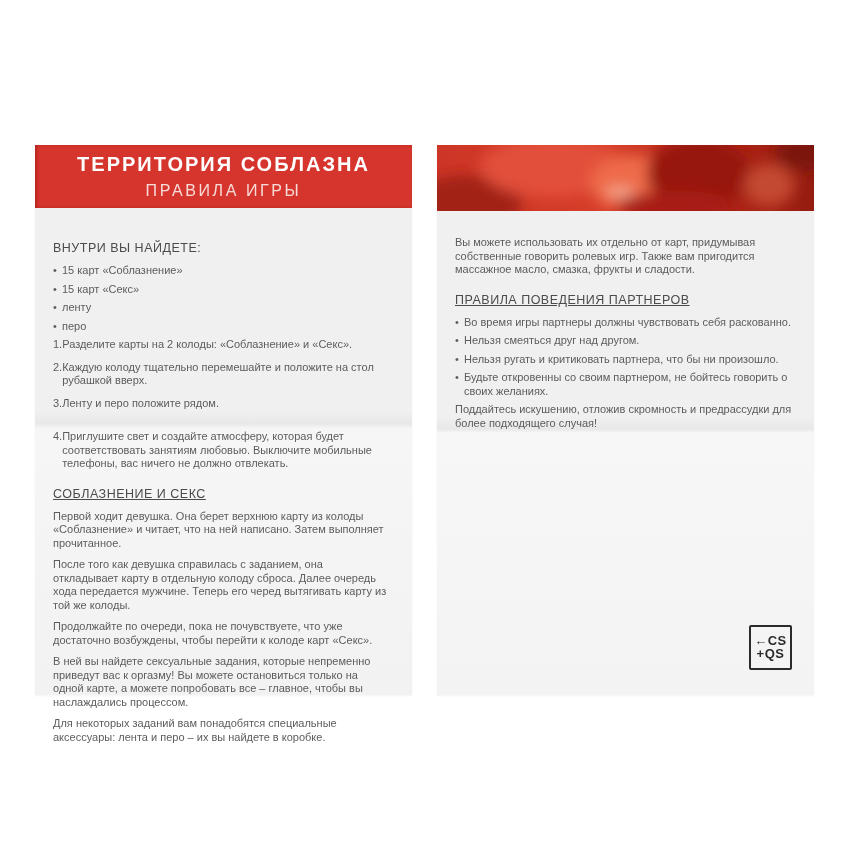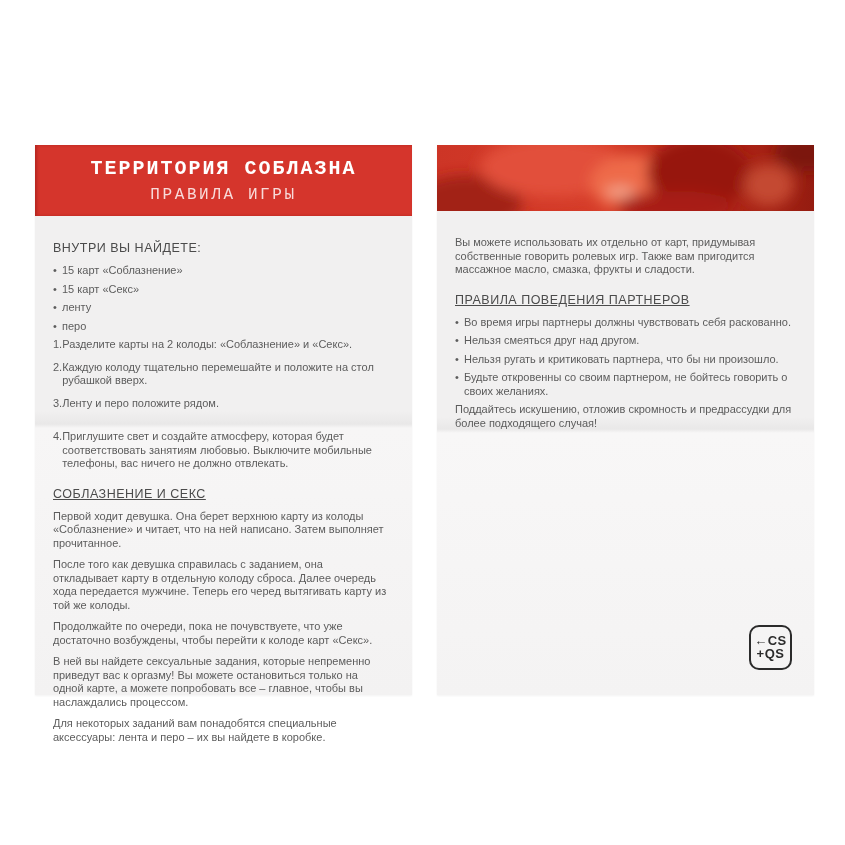--- a/index.html
+++ b/index.html
@@ -17,40 +17,40 @@
   .card.left  {
     left: 35px;
     background: linear-gradient(180deg,#f1f0f0 0px,#f1f0f0 266px,#e9e8e8 279px,#f7f6f6 283px,#f3f2f2 100%);
   }
   .card.right {
     left: 437px;
     background: linear-gradient(180deg,#f1f0f0 0px,#f1f0f0 272px,#e9e8e8 284px,#f8f7f7 288px,#f4f3f3 100%);
   }
 
   .red-header {
-    height: 71px; background: #d5352c;
+    height: 63px; background: #d5352c;
     display: flex; flex-direction: column; align-items: center; justify-content: center;
-    gap: 6px; box-shadow: inset 2px 0 3px rgba(120,10,10,0.35); font-family: Liberation Mono, monospace;
+    gap: 6px; box-shadow: inset 2px 0 3px rgba(120,10,10,0.35);
   }
   .red-title {
     color: #ffffff; font-size: 20px; font-weight: bold;
     letter-spacing: 2px; white-space: nowrap;
   }
   .red-subtitle {
     color: rgba(255,255,255,0.82); font-size: 16px; letter-spacing: 2.6px;
   }
 
   .photo { height: 66px; overflow: hidden; line-height: 0; }
   .photo svg { display: block; }
 
   .content { padding: 25px 18px 0 18px; position: relative; }
 
   .sec-heading {
     font-size: 12.5px; color: #4b4b4b; letter-spacing: 0.5px;
-    margin: 0 0 9px 0; font-weight: normal;
+    margin: 8px 0 9px 0; font-weight: normal;
   }
   .para {
     font-size: 11px; line-height: 13.5px; color: #5c5c5c;
     margin: 0 0 8px 0; max-width: 338px;
   }
   .bullet { display: flex; margin: 0 0 5px 0; max-width: 340px; }
   .bullet .marker {
     flex: 0 0 auto; width: 9px; font-size: 11px; line-height: 13.5px; color: #5c5c5c;
   }
   .bullet .txt { font-size: 11px; line-height: 13.5px; color: #5c5c5c; }
@@ -59,21 +59,21 @@
   .step .num  { flex: 0 0 auto; font-size: 11px; line-height: 13.5px; color: #5c5c5c; }
   .step .txt  { font-size: 11px; line-height: 13.5px; color: #5c5c5c; }
   .step.gap-top { margin-top: 20px; }
 
   .mt-lg { margin-top: 22px; }
   .mt-md { margin-top: 16px; text-decoration: underline; }
 
   .logo {
     position: absolute; right: 22px; bottom: 25px;
     width: 39px; height: 41px;
-    border: 2.5px solid #2b2b2b; border-radius: 10px;
+    border: 2.5px solid #2b2b2b; border-radius: 2px;
     display: flex; flex-direction: column; align-items: center; justify-content: center;
     color: #2b2b2b; background: transparent;
   }
   .logo .l {
     font-size: 13px; line-height: 12.5px; font-weight: bold; letter-spacing: 0.5px;
   }
 </style>
 </head>
 <body>
 

